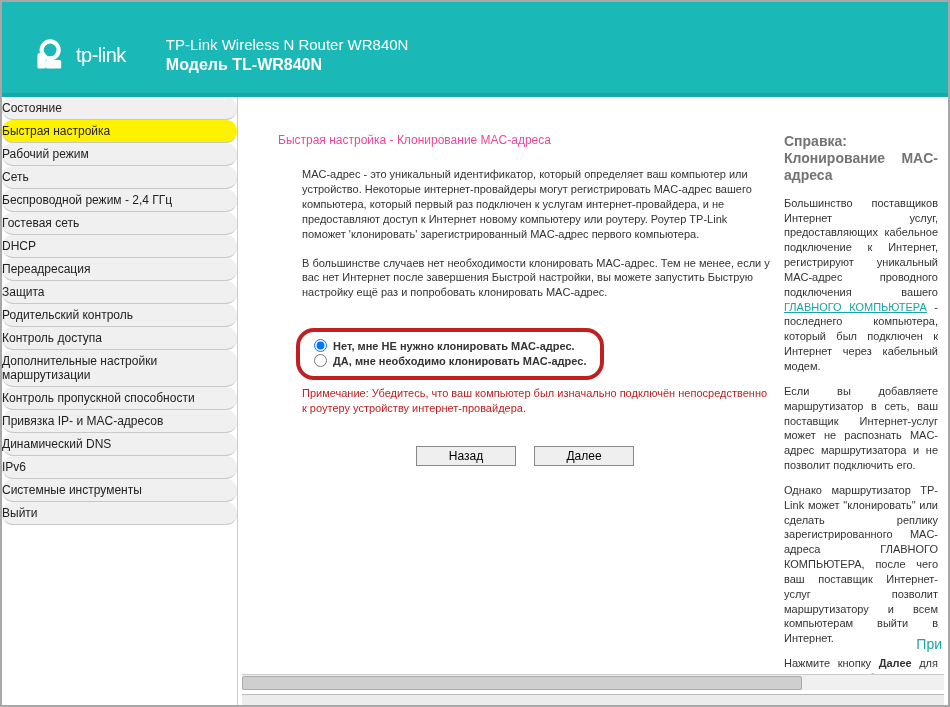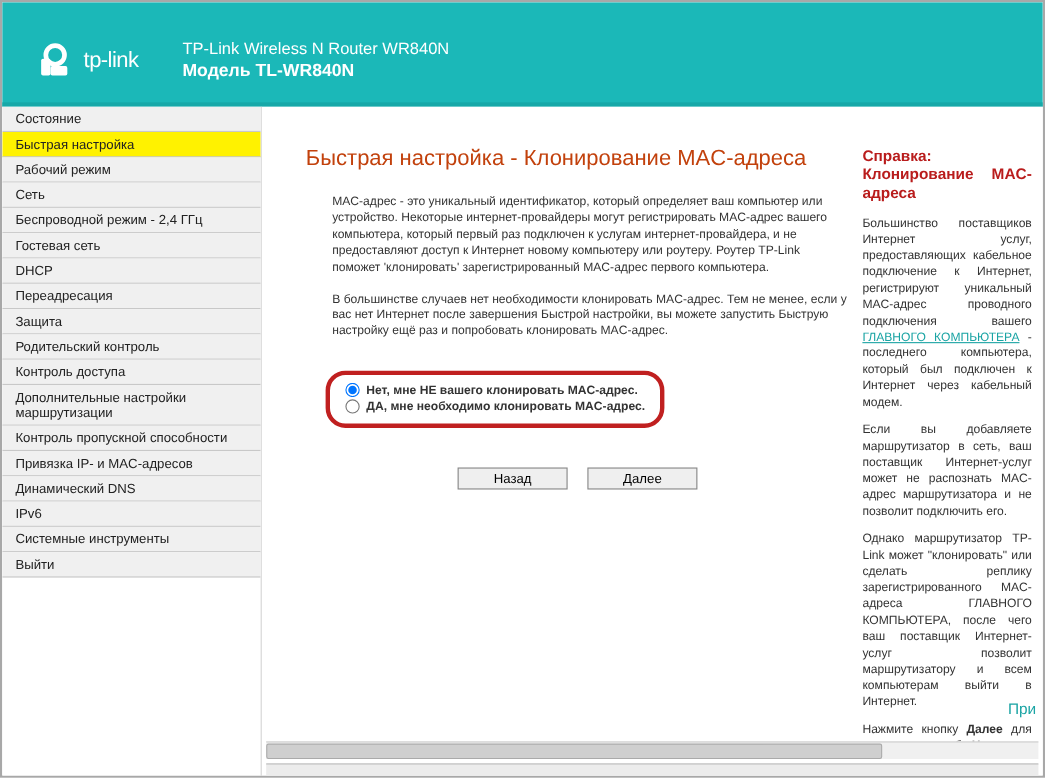--- a/index.html
+++ b/index.html
@@ -29,26 +29,27 @@
   .header-subtitle { font-size: 16px; font-weight: bold; }
   .layout { display: flex; height: calc(100% - 78px); }
   
   .sidebar {
     width: 236px;
     background: #fff;
     border-right: 1px solid #ccc;
     overflow-y: auto;
   }
   .sidebar-item {
-    padding: 4px 12px;
+    padding: 4px 0;
     font-size: 12px;
     color: #222;
     border-bottom: 1px solid #c8c8c8;
     cursor: pointer;
     background: #f0f0f0;
+    border-radius: 11px;
   }
   .sidebar-item.selected { background: #fff200; }
   
   .main {
     flex: 1;
     background: #fff;
     position: relative;
     overflow: hidden;
     display: flex;
     flex-direction: column;
@@ -62,22 +63,22 @@
   .content-row { display: flex; gap: 12px; }
   .center-col { flex: 1; font-size: 11px; color: #333; }
   .help-col {
     width: 154px;
     font-size: 11px;
     color: #333;
     text-align: justify;
     line-height: 1.35;
   }
   .section-title {
-    color: #c2410c;
-    font-size: 20px;
+    color: #ec4899;
+    font-size: 12px;
     margin-bottom: 20px;
   }
   .body-text {
     margin: 0 0 14px 24px;
     line-height: 1.35;
     color: #333;
   }
   .radio-box {
     margin: 14px 0 6px 18px;
     border: 4px solid #c02020;
@@ -101,21 +102,21 @@
   }
   .btn {
     width: 100px;
     padding: 2px 0;
     font-size: 12px;
     background: #efefef;
     border: 1px solid #888;
     cursor: pointer;
   }
   .help-title {
-    color: #b91c1c;
+    color: #737373;
     font-size: 14px;
     font-weight: bold;
     line-height: 1.2;
     margin-bottom: 12px;
   }
   .help-p { margin-bottom: 10px; text-align: justify; }
   .help-link { color: #1aa4a4; text-decoration: underline; }
   .help-bold { font-weight: bold; }
   
   .hscroll {
@@ -193,28 +194,32 @@
     <div class="main-scroll">
       <div class="content-row">
         <div class="center-col">
           <div class="section-title">Быстрая настройка - Клонирование MAC-адреса</div>
           <p class="body-text">MAC-адрес - это уникальный идентификатор, который определяет ваш компьютер или устройство. Некоторые интернет-провайдеры могут регистрировать MAC-адрес вашего компьютера, который первый раз подключен к услугам интернет-провайдера, и не предоставляют доступ к Интернет новому компьютеру или роутеру. Роутер TP-Link поможет 'клонировать' зарегистрированный MAC-адрес первого компьютера.</p>
           <p class="body-text">В большинстве случаев нет необходимости клонировать MAC-адрес. Тем не менее, если у вас нет Интернет после завершения Быстрой настройки, вы можете запустить Быструю настройку ещё раз и попробовать клонировать MAC-адрес.</p>
 
           <div class="radio-box">
             <label class="radio-row">
               <input type="radio" name="clone" checked="" style="">
-              <span>Нет, мне НЕ вашего клонировать MAC-адрес.</span>
+              <span>Нет, мне НЕ нужно клонировать MAC-адрес.</span>
             </label>
             <label class="radio-row">
               <input type="radio" name="clone" style="">
               <span>ДА, мне необходимо клонировать MAC-адрес.</span>
             </label>
           </div>
 
+          <p class="note">
+            <span>Примечание:</span>
+            <span>Убедитесь, что ваш компьютер был изначально подключён непосредственно к роутеру устройству интернет-провайдера.</span>
+          </p>
 
           <div class="button-row">
             <button class="btn">Назад</button>
             <button class="btn">Далее</button>
           </div>
         </div>
 
         <div class="help-col">
           <div class="help-title">Справка: Клонирование MAC-адреса</div>
           <p class="help-p">

